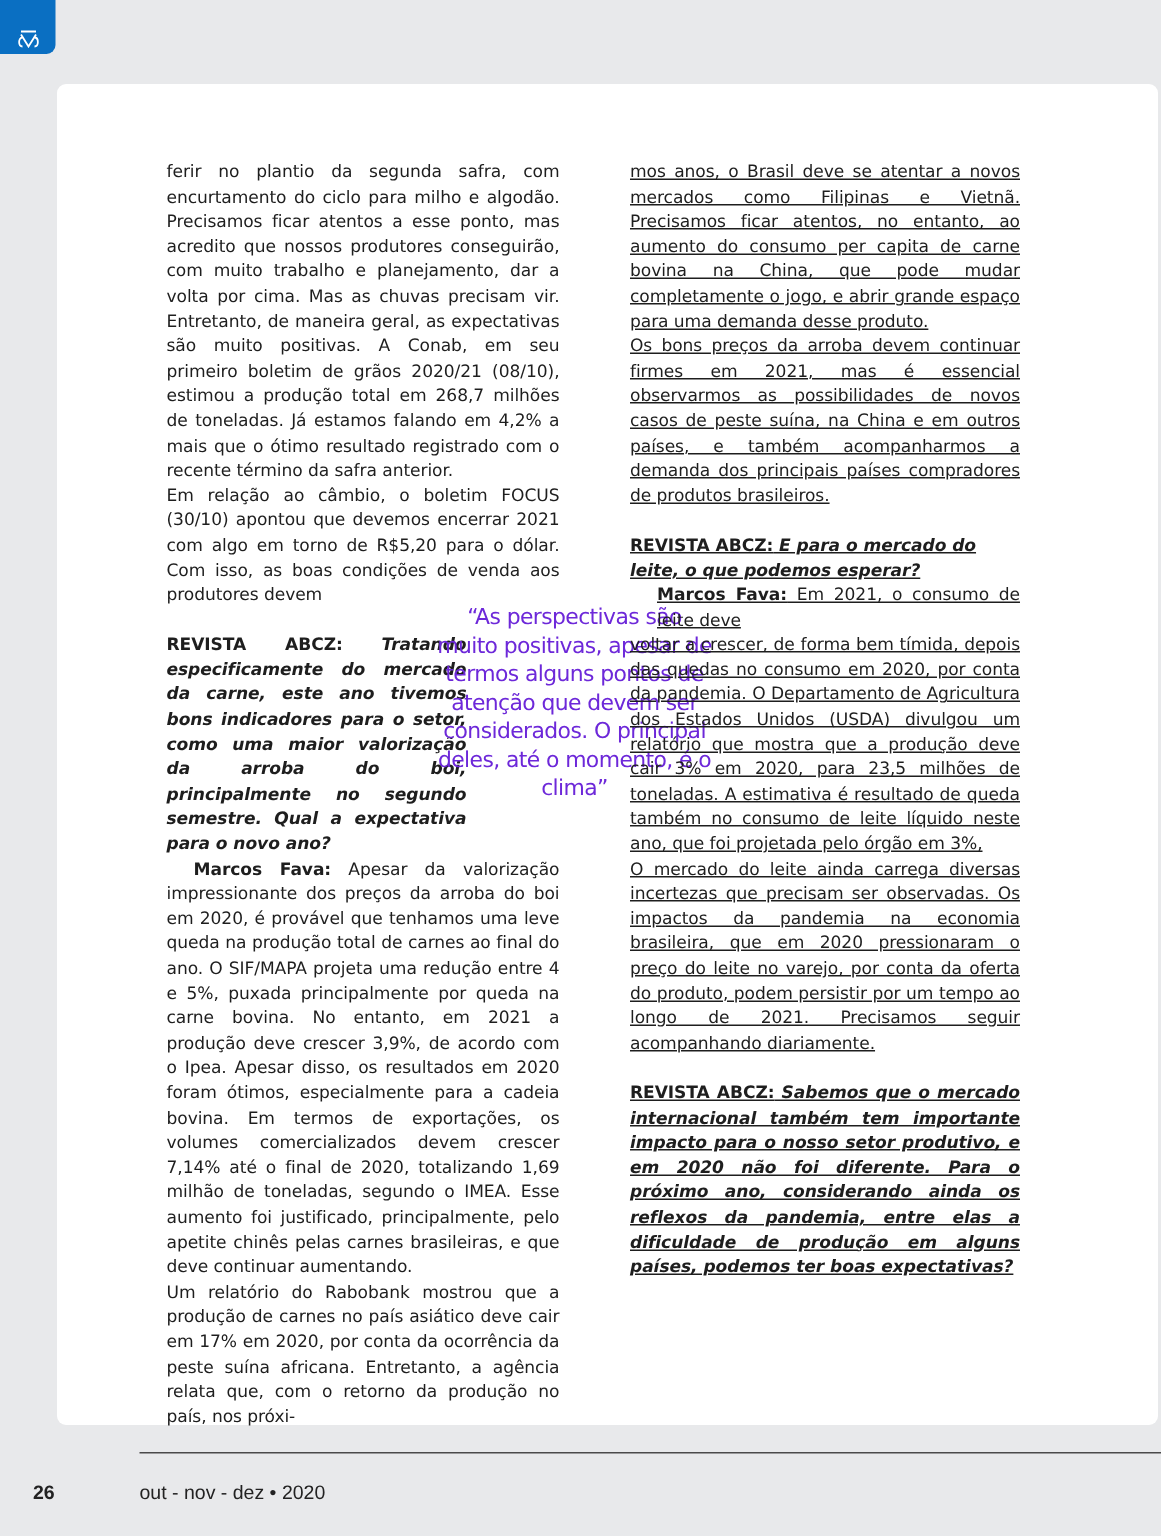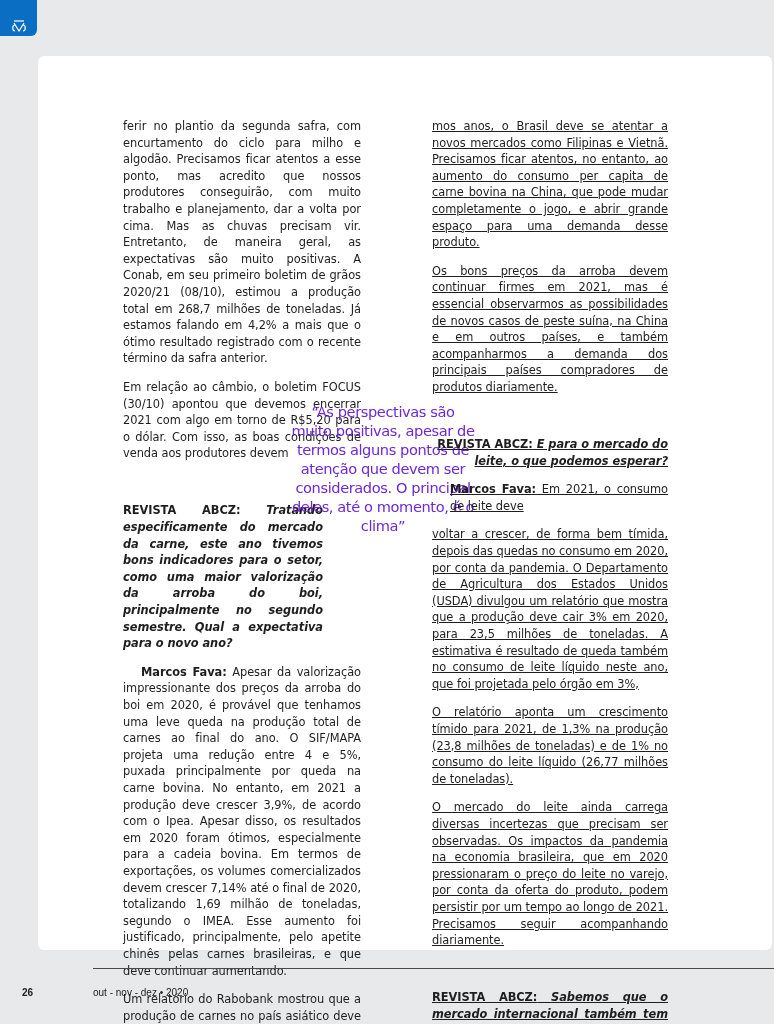--- a/index.html
+++ b/index.html
@@ -16,40 +16,40 @@
     .logo-tab svg { width: 16px; height: 12px; margin-top: 15px; }
     .page {
       position: absolute; left: 38px; top: 56px; width: 734px; height: 894px;
       background: #ffffff; border-radius: 6px;
     }
     .col {
       position: absolute; top: 106px;
       font-size: 11.4px; line-height: 16.6px; color: #1e1e1e;
       text-align: justify; letter-spacing: -0.05px;
     }
-    .col p { margin: 12px; }
+    .col p { margin: 0; }
     .col-left { left: 111px; width: 262px; }
     .col-right { left: 420px; width: 260px; text-decoration: underline; }
     .q { font-weight: bold; font-style: italic; }
     .q .lbl { font-style: normal; font-weight: bold; }
     .ans .lbl { font-weight: bold; }
     .indent { padding-left: 18px; }
     .gap { height: 16.6px; }
     .narrow-l { width: 180px; }
     .float-r { margin-left: 73px; }
     .pullquote {
       position: absolute; left: 290px; top: 402px; width: 186px;
       font-size: 14.6px; line-height: 19px; color: #6d28d9;
       text-align: center; font-family: "DejaVu Sans", sans-serif; letter-spacing: -0.4px;
     }
     .footer-rule {
       position: absolute; left: 93px; top: 968px; width: 681px; height: 1px; background: #4a4a4a;
     }
     .footer {
-      position: absolute; top: 987px; font-size: 10px; color: #222;
+      position: absolute; top: 987px; font-size: 13px; color: #222;
       font-family: "Liberation Sans", sans-serif;
     }
     .pagenum { left: 22px; font-weight: bold; }
     .issue { left: 93px; }
     .issue b { font-weight: normal; }
   </style>
 </head>
 <body>
 
 <div class="logo-tab">
@@ -69,29 +69,28 @@
   <div class="gap"></div>
   <p class="q" style="width:200px"><span class="lbl">REVISTA ABCZ:</span><span> Tratando especificamente do mercado da carne, este ano tivemos bons indicadores para o setor, como uma maior valorização da arroba do boi, principalmente no segundo semestre. Qual a expectativa para o novo ano?</span></p>
   <p class="ans"><span class="lbl indent">Marcos Fava:</span><span> Apesar da valorização impressionante dos preços da arroba do boi em 2020, é provável que tenhamos uma leve queda na produção total de carnes ao final do ano. O SIF/MAPA projeta uma redução entre 4 e 5%, puxada principalmente por queda na carne bovina. No entanto, em 2021 a produção deve crescer 3,9%, de acordo com o Ipea. Apesar disso, os resultados em 2020 foram ótimos, especialmente para a cadeia bovina. Em termos de exportações, os volumes comercializados devem crescer 7,14% até o final de 2020, totalizando 1,69 milhão de toneladas, segundo o IMEA. Esse aumento foi justificado, principalmente, pelo apetite chinês pelas carnes brasileiras, e que deve continuar aumentando.</span></p>
   <p>Um relatório do Rabobank mostrou que a produção de carnes no país asiático deve cair em 17% em 2020, por conta da ocorrência da peste suína africana. Entretanto, a agência relata que, com o retorno da produção no país, nos próxi-</p>
 </div>
 
 <div class="pullquote">“As perspectivas são muito positivas, apesar de termos alguns pontos de atenção que devem ser considerados. O principal deles, até o momento, é o clima”</div>
 
 <div class="col col-right">
   <p>mos anos, o Brasil deve se atentar a novos mercados como Filipinas e Vietnã. Precisamos ficar atentos, no entanto, ao aumento do consumo per capita de carne bovina na China, que pode mudar completamente o jogo, e abrir grande espaço para uma demanda desse produto.</p>
-  <p>Os bons preços da arroba devem continuar firmes em 2021, mas é essencial observarmos as possibilidades de novos casos de peste suína, na China e em outros países, e também acompanharmos a demanda dos principais países compradores de produtos diariamente.</p>
+  <p>Os bons preços da arroba devem continuar firmes em 2021, mas é essencial observarmos as possibilidades de novos casos de peste suína, na China e em outros países, e também acompanharmos a demanda dos principais países compradores de produtos brasileiros.</p>
   <div class="gap"></div>
-  <p class="q" style="text-align:right"><span class="lbl">REVISTA ABCZ:</span><span> E para o mercado do leite, o que podemos esperar?</span></p>
+  <p class="q" style="text-align:left"><span class="lbl">REVISTA ABCZ:</span><span> E para o mercado do leite, o que podemos esperar?</span></p>
   <p class="ans" style="padding-left:18px"><span class="lbl">Marcos Fava:</span><span> Em 2021, o consumo de leite deve</span></p>
   <p class="float-r">voltar a crescer, de forma bem tímida, depois das quedas no consumo em 2020, por conta da pandemia. O Departamento de Agricultura dos Estados Unidos (USDA) divulgou um relatório que mostra que a produção deve cair 3% em 2020, para 23,5 milhões de toneladas. A estimativa é resultado de queda também no consumo de leite líquido neste ano, que foi projetada pelo órgão em 3%,</p>
-  <p>O relatório aponta um crescimento tímido para 2021, de 1,3% na produção (23,8 milhões de toneladas) e de 1% no consumo do leite líquido (26,77 milhões de toneladas).</p>
   <p>O mercado do leite ainda carrega diversas incertezas que precisam ser observadas. Os impactos da pandemia na economia brasileira, que em 2020 pressionaram o preço do leite no varejo, por conta da oferta do produto, podem persistir por um tempo ao longo de 2021. Precisamos seguir acompanhando diariamente.</p>
   <div class="gap"></div>
-  <p class="q"><span class="lbl">REVISTA ABCZ:</span><span> Sabemos que o mercado internacional também tem importante impacto para o nosso setor produtivo, e em 2013 não foi diferente. Para o próximo ano, considerando ainda os reflexos da pandemia, entre elas a dificuldade de produção em alguns países, podemos ter boas expectativas?</span></p>
+  <p class="q"><span class="lbl">REVISTA ABCZ:</span><span> Sabemos que o mercado internacional também tem importante impacto para o nosso setor produtivo, e em 2020 não foi diferente. Para o próximo ano, considerando ainda os reflexos da pandemia, entre elas a dificuldade de produção em alguns países, podemos ter boas expectativas?</span></p>
 </div>
 
 <div class="footer-rule"></div>
 <div class="footer pagenum">26</div>
 <div class="footer issue">
   <span>out - nov - dez</span>
   <span>•</span>
   <b>2020</b>
 </div>
 

